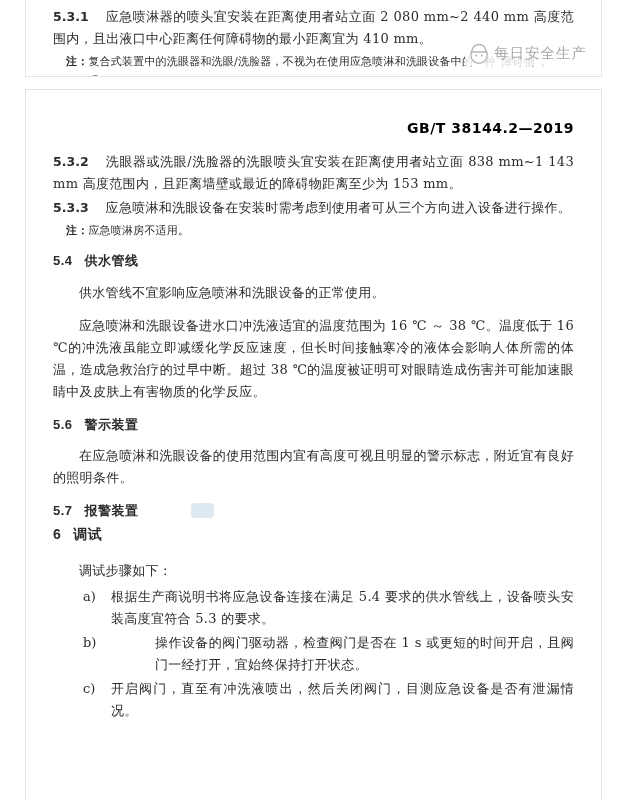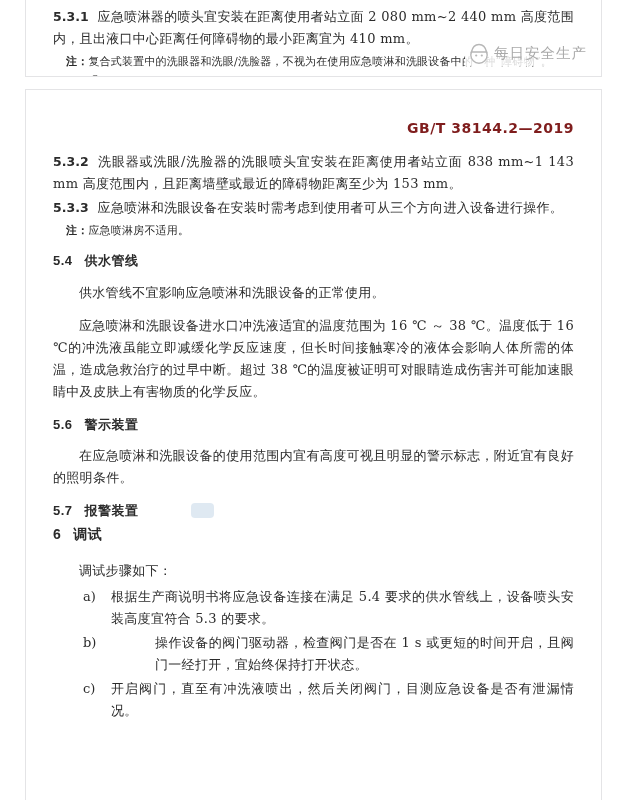--- a/index.html
+++ b/index.html
@@ -34,21 +34,21 @@
   .para {
     font-size: 13px;
     line-height: 22px;
     text-align: justify;
     letter-spacing: 0.3px;
   }
   .num {
     font-family: "DejaVu Sans", "Liberation Sans", sans-serif;
     font-weight: bold;
     font-size: 12.5px;
-    margin-right: 9px;
+    margin-right: 17px;
     letter-spacing: 0;
   }
   .note {
     font-size: 11px;
     line-height: 17px;
     margin-left: 13px;
     margin-top: 3px;
     letter-spacing: 0.2px;
   }
   .note .note-label { font-family: "DejaVu Sans", "Liberation Sans", sans-serif; font-weight: bold; }
@@ -73,21 +73,21 @@
     padding: 1px 2px;
   }
   .watermark svg { display: block; }
   .doc-code {
     margin-top: 30px;
     text-align: right;
     font-family: "DejaVu Sans", "Liberation Sans", sans-serif;
     font-weight: bold;
     font-size: 14px;
     letter-spacing: 0.5px;
-    color: #7f1d1d;
+    color: #000000;
   }
   .clause { margin-top: 15px; }
   .clause + .clause { margin-top: 2px; }
   .heading {
     margin-top: 13px;
     font-family: Liberation Sans, sans-serif;
     font-weight: bold;
     font-size: 13px;
     letter-spacing: 0.5px;
     position: relative;

